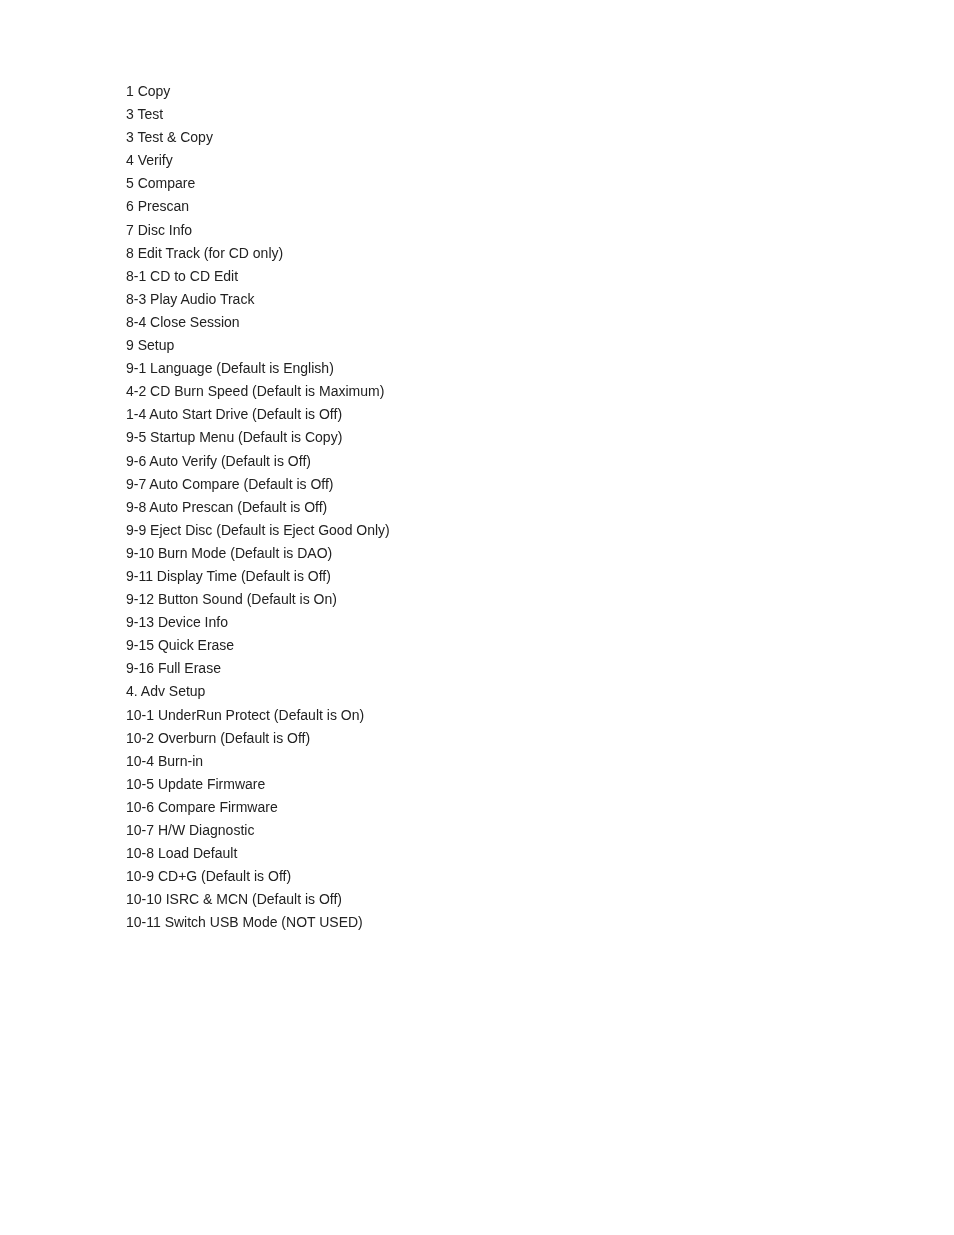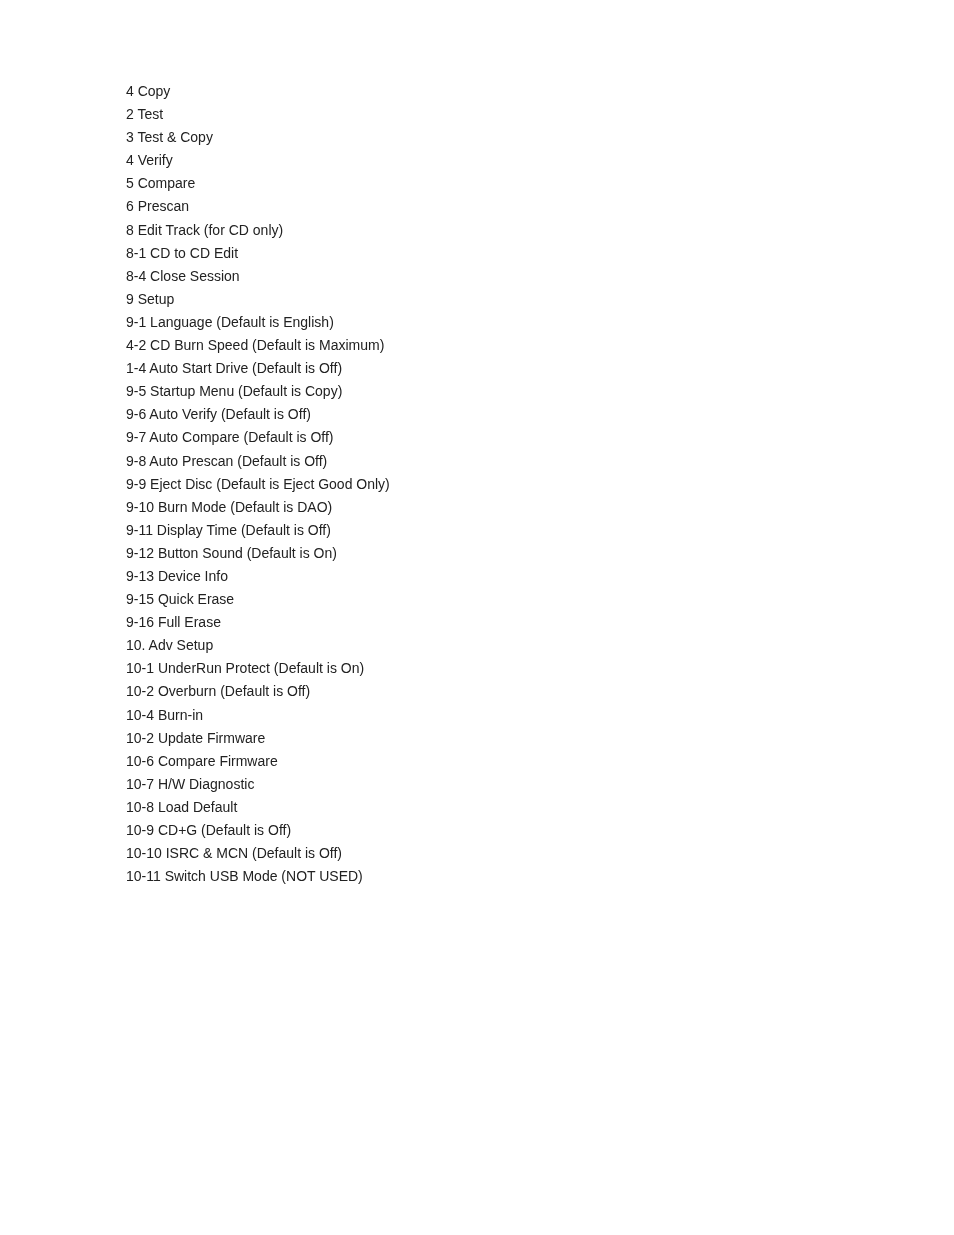--- a/index.html
+++ b/index.html
@@ -21,48 +21,50 @@
     }
     .menu-item {
       display: block;
       white-space: nowrap;
     }
   </style>
 </head>
 <body>
 
 <div class="content">
-<span class="menu-item">4 Copy</span>
-    <span class="menu-item">2 Test</span>
+<span class="menu-item">1 Copy</span>
+    <span class="menu-item">3 Test</span>
     <span class="menu-item">3 Test &amp; Copy</span>
     <span class="menu-item">4 Verify</span>
     <span class="menu-item">5 Compare</span>
     <span class="menu-item">6 Prescan</span>
+    <span class="menu-item">7 Disc Info</span>
     <span class="menu-item">8 Edit Track (for CD only)</span>
     <span class="menu-item">8-1 CD to CD Edit</span>
+    <span class="menu-item">8-3 Play Audio Track</span>
     <span class="menu-item">8-4 Close Session</span>
     <span class="menu-item">9 Setup</span>
     <span class="menu-item">9-1 Language (Default is English)</span>
     <span class="menu-item">4-2 CD Burn Speed (Default is Maximum)</span>
     <span class="menu-item">1-4 Auto Start Drive (Default is Off)</span>
     <span class="menu-item">9-5 Startup Menu (Default is Copy)</span>
     <span class="menu-item">9-6 Auto Verify (Default is Off)</span>
     <span class="menu-item">9-7 Auto Compare (Default is Off)</span>
     <span class="menu-item">9-8 Auto Prescan (Default is Off)</span>
     <span class="menu-item">9-9 Eject Disc (Default is Eject Good Only)</span>
     <span class="menu-item">9-10 Burn Mode (Default is DAO)</span>
     <span class="menu-item">9-11 Display Time (Default is Off)</span>
     <span class="menu-item">9-12 Button Sound (Default is On)</span>
     <span class="menu-item">9-13 Device Info</span>
     <span class="menu-item">9-15 Quick Erase</span>
     <span class="menu-item">9-16 Full Erase</span>
-    <span class="menu-item">10. Adv Setup</span>
+    <span class="menu-item">4. Adv Setup</span>
     <span class="menu-item">10-1 UnderRun Protect (Default is On)</span>
     <span class="menu-item">10-2 Overburn (Default is Off)</span>
     <span class="menu-item">10-4 Burn-in</span>
-    <span class="menu-item">10-2 Update Firmware</span>
+    <span class="menu-item">10-5 Update Firmware</span>
     <span class="menu-item">10-6 Compare Firmware</span>
     <span class="menu-item">10-7 H/W Diagnostic</span>
     <span class="menu-item">10-8 Load Default</span>
     <span class="menu-item">10-9 CD+G (Default is Off)</span>
     <span class="menu-item">10-10 ISRC &amp; MCN (Default is Off)</span>
     <span class="menu-item">10-11 Switch USB Mode (NOT USED)</span>
   </div>
 
 </body></html>

